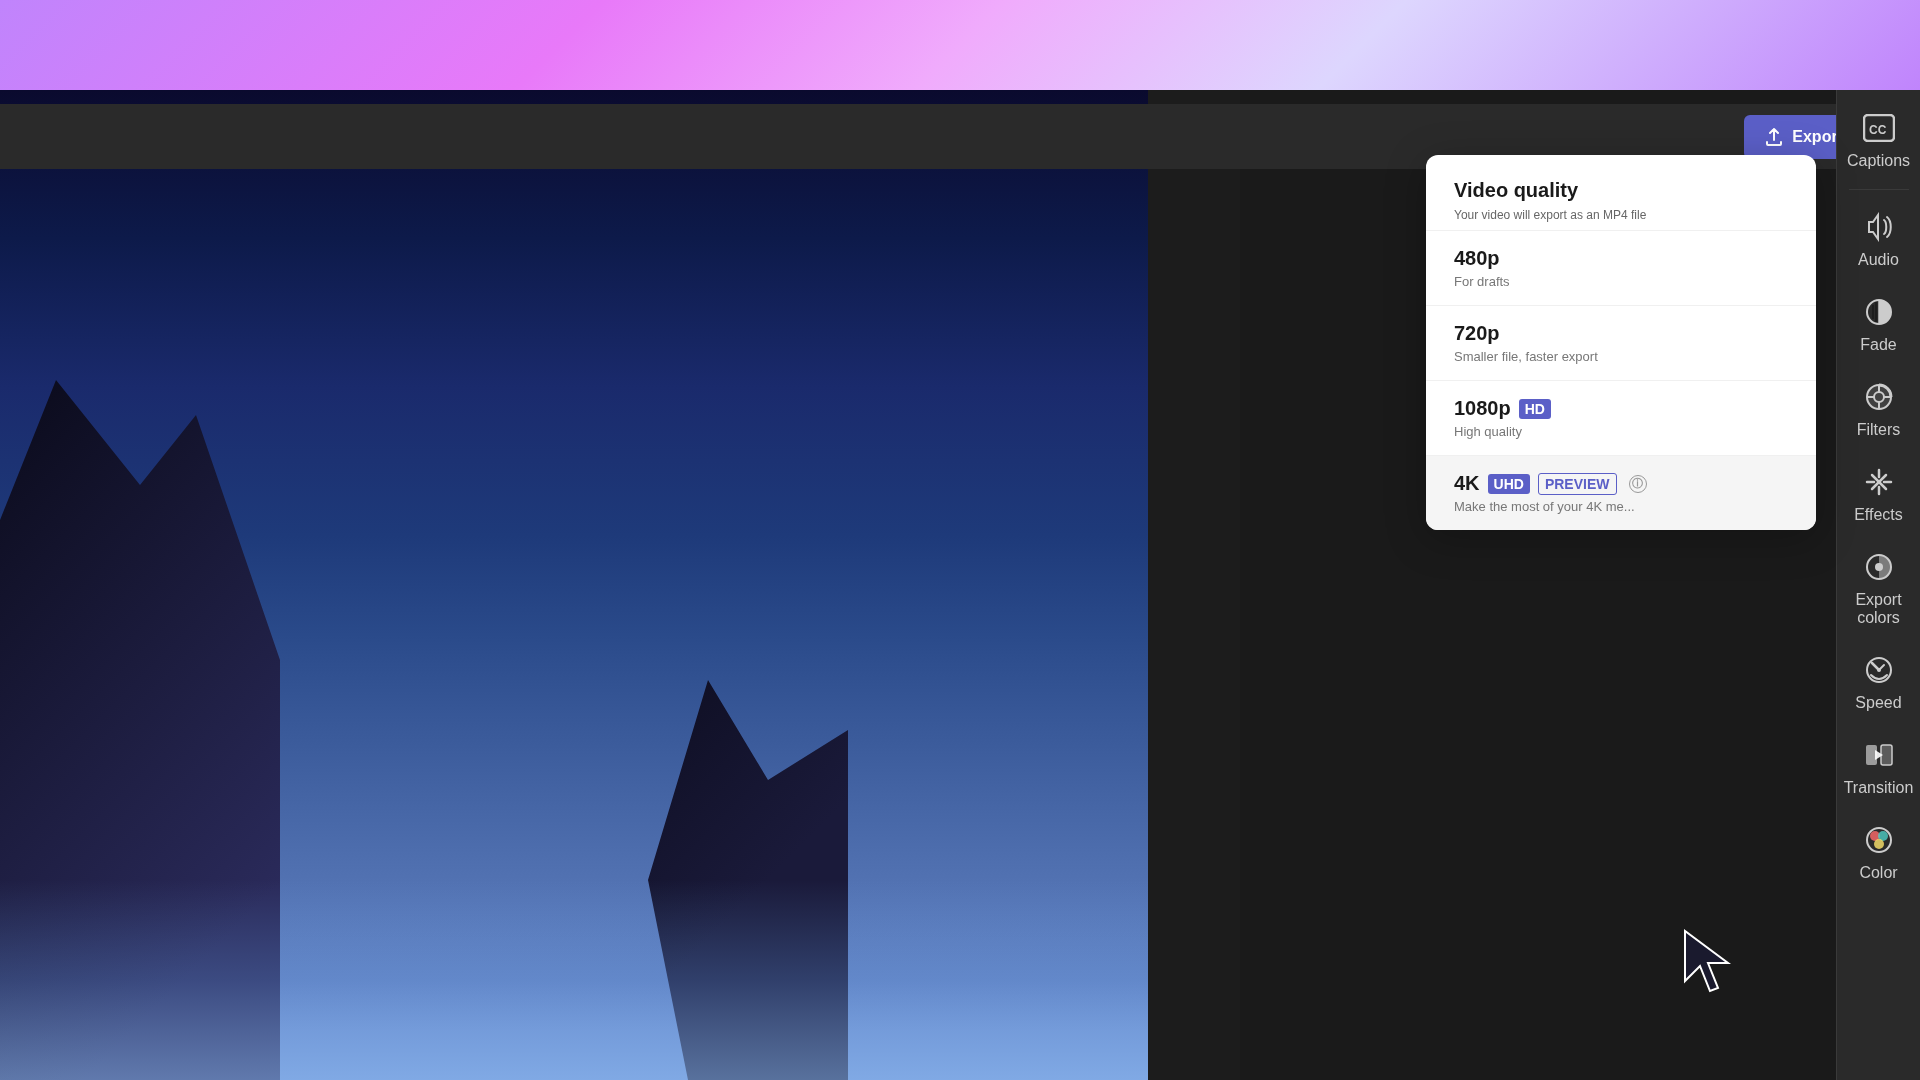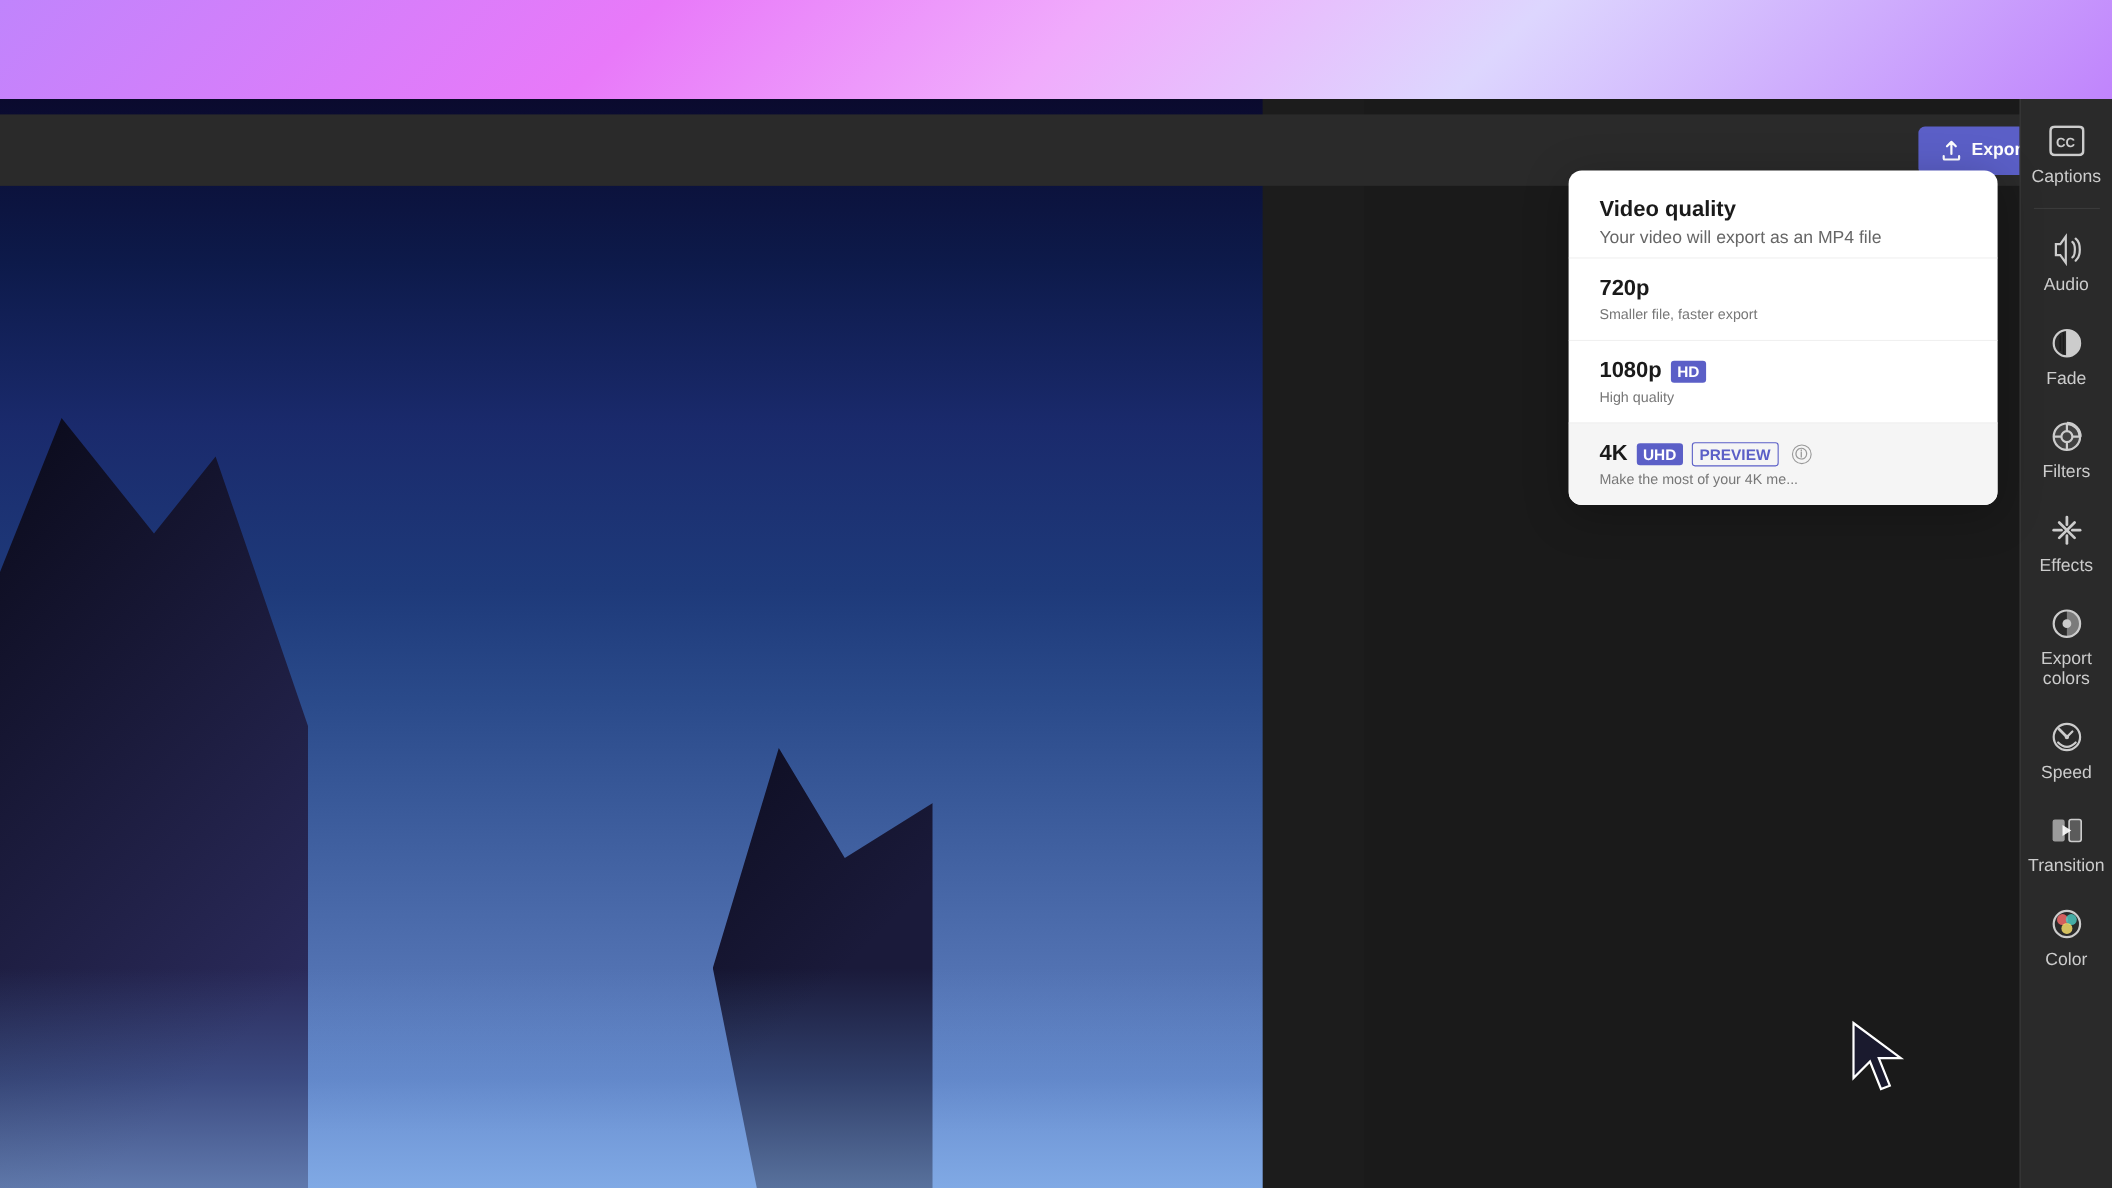--- a/index.html
+++ b/index.html
@@ -195,21 +195,21 @@
     }
 
     .dropdown-title {
       font-size: 20px;
       font-weight: 700;
       color: #1a1a1a;
       margin-bottom: 6px;
     }
 
     .dropdown-subtitle {
-      font-size: 16px;
+      font-size: 12px;
       color: #666;
     }
 
     .quality-option {
       padding: 16px 28px;
       cursor: pointer;
       border-top: 1px solid #f0f0f0;
     }
 
     .quality-option.highlighted {
@@ -436,20 +436,26 @@
   </div>
 
 </div>
 
 <div class="quality-dropdown">
   <div class="dropdown-header">
     <div class="dropdown-title">Video quality</div>
     <div class="dropdown-subtitle">Your video will export as an MP4 file</div>
   </div>
 
+  <div class="quality-option">
+    <div class="quality-name">
+      <span>480p</span>
+    </div>
+    <div class="quality-desc">For drafts</div>
+  </div>
 
   <div class="quality-option">
     <div class="quality-name">
       <span>720p</span>
     </div>
     <div class="quality-desc">Smaller file, faster export</div>
   </div>
 
   <div class="quality-option">
     <div class="quality-name">

